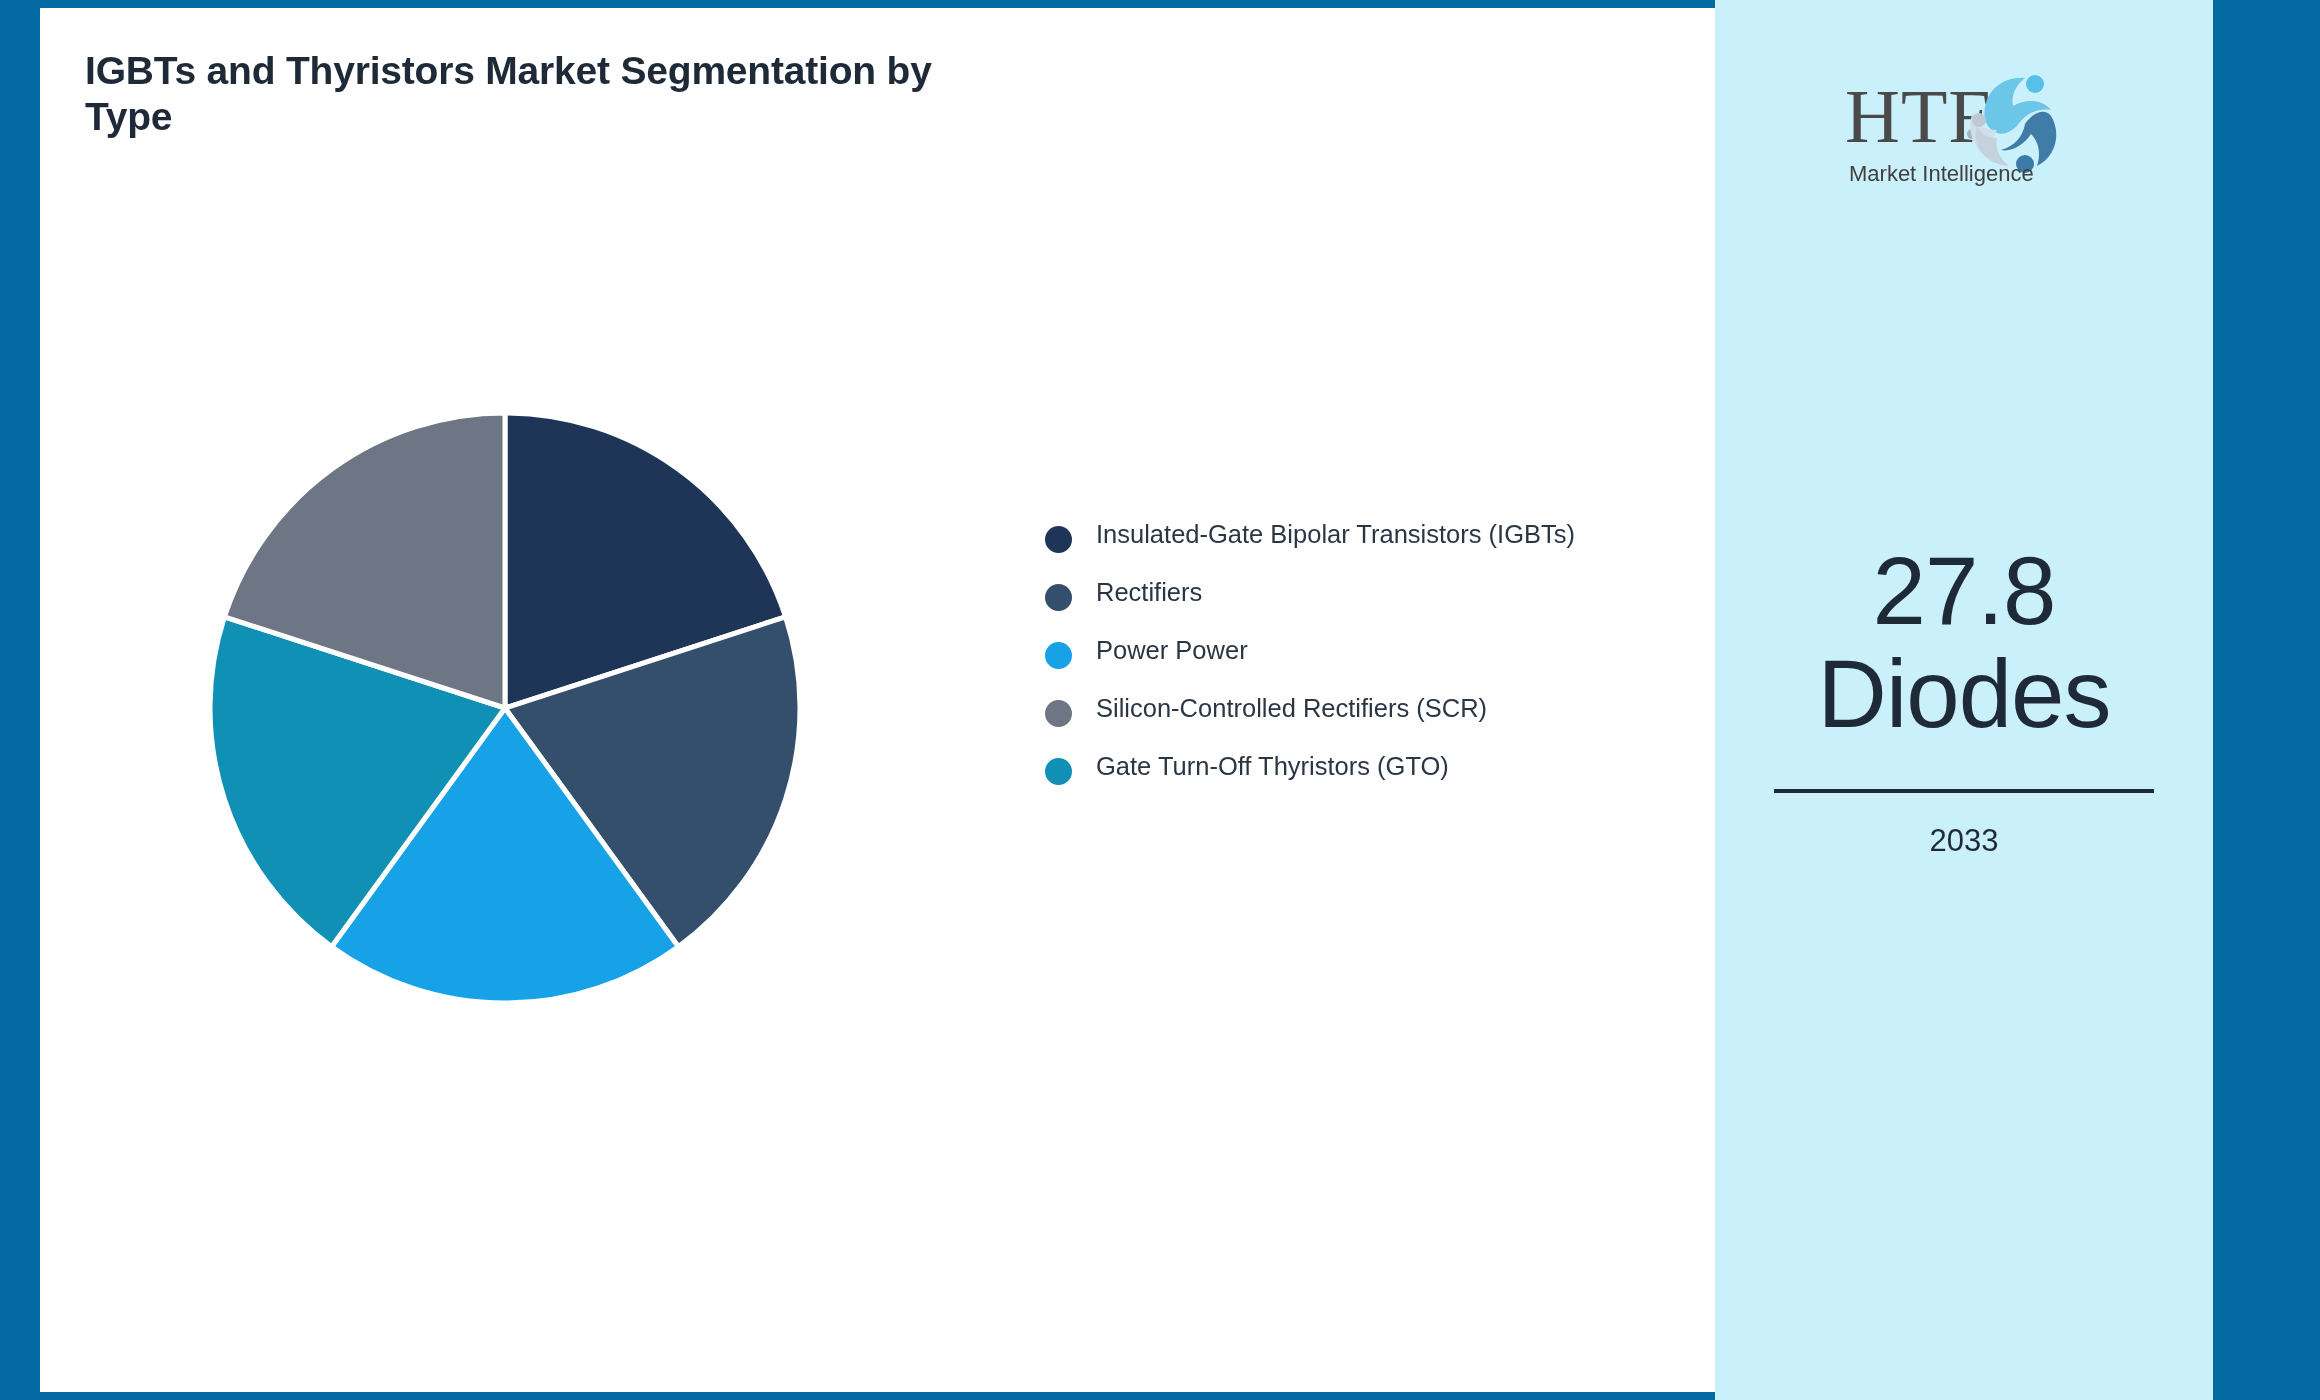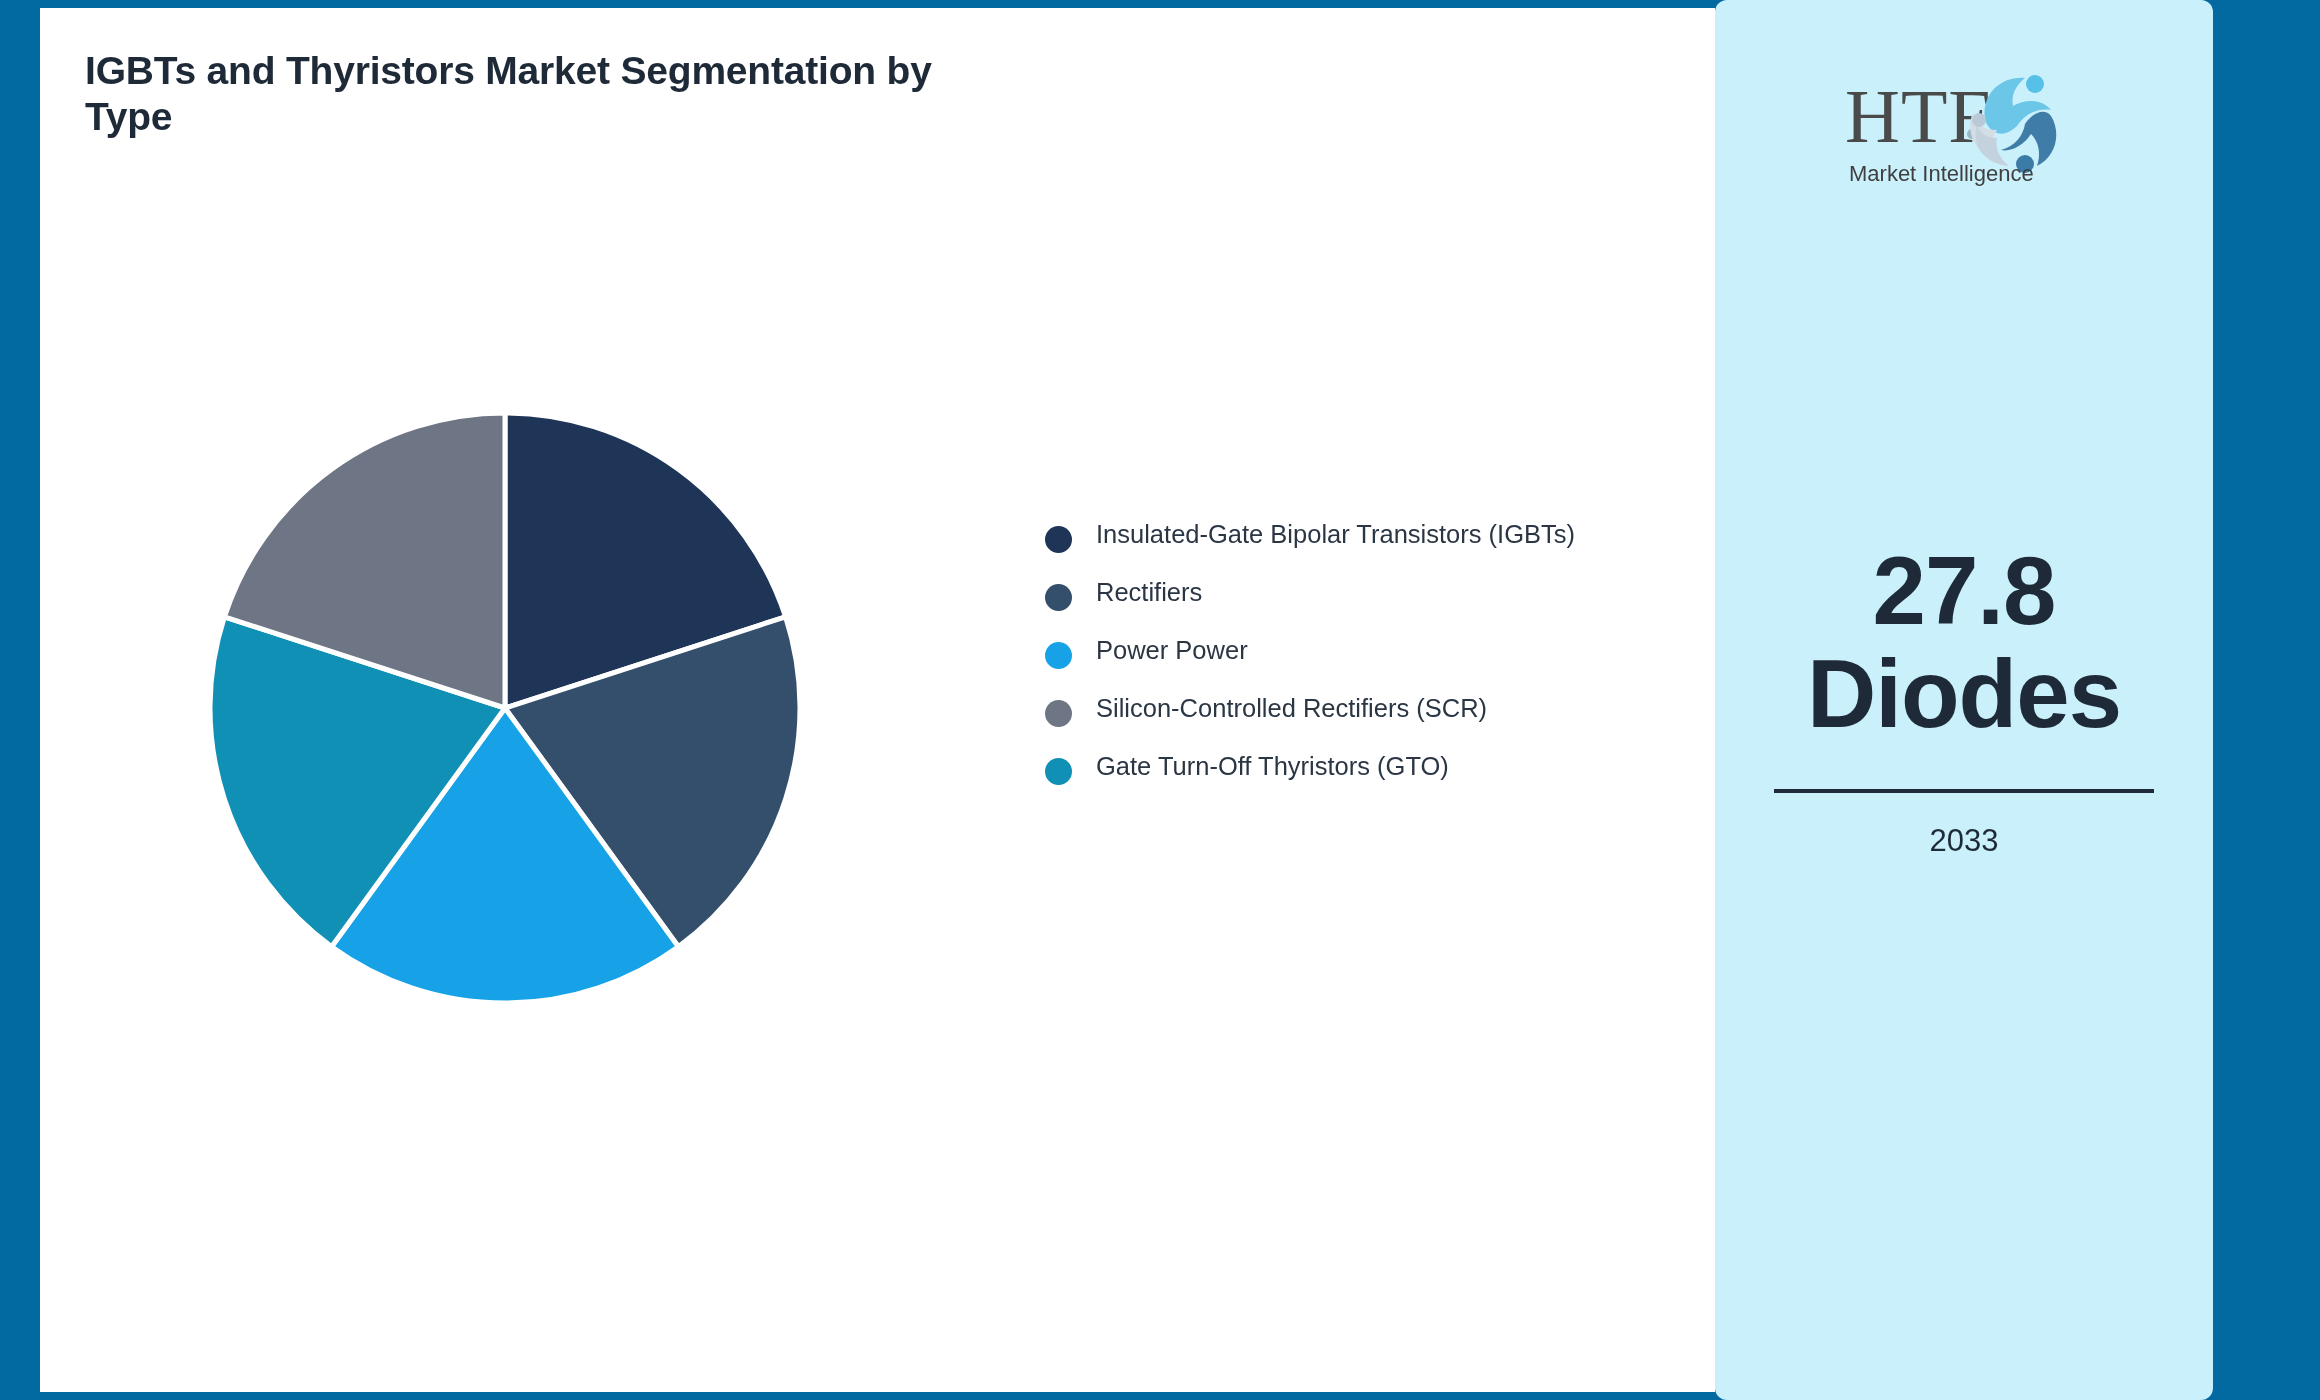--- a/index.html
+++ b/index.html
@@ -81,42 +81,41 @@
     max-width: 500px;
   }
   
   .side-panel {
     position: absolute;
     left: 1715px;
     top: 0;
     width: 498px;
     height: 1400px;
     background: #caf1fb;
-    border-radius: 12px;
   }
   .logo {
     position: absolute;
     left: 50%;
     transform: translateX(-50%);
     top: 60px;
     width: 250px;
     height: 130px;
   }
   .logo svg { display:block; width:250px; height:130px; }
   .stat-block {
     position: absolute;
     left: 50%;
     transform: translateX(-50%);
     top: 540px;
     width: 470px;
     text-align: center;
   }
   .stat-value {
     font-size: 96px;
-    font-weight: bold;
+    font-weight: normal;
     line-height: 1.07;
     color: #1f2a38;
     letter-spacing: -1px;
   }
   .stat-rule {
     width: 380px;
     height: 4px;
     background: #1f2a38;
     margin: 44px auto 28px auto;
   }

